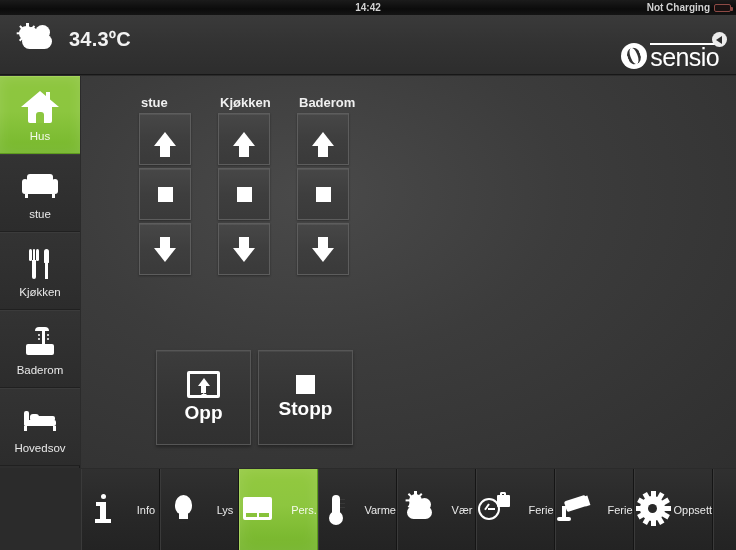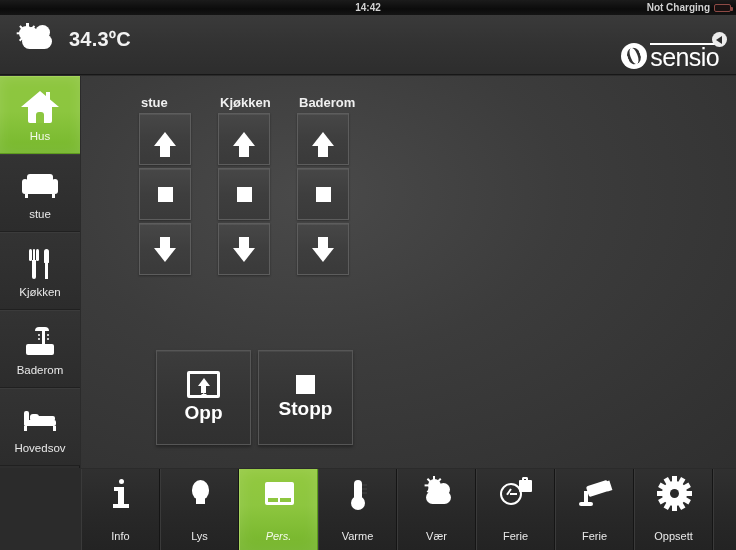--- a/index.html
+++ b/index.html
@@ -214,27 +214,26 @@
   
   .botnav {
     position:absolute; left:81px; top:469px; width:655px; height:81px;
     background:#1e1e1e; display:flex;
   }
   .tab {
     position:relative; width:79px; height:81px; flex:none;
     background:linear-gradient(#303030,#282828 55%,#232323);
     border-right:1px solid #151515;
     border-left:1px solid #3a3a3a;
-    display:flex; flex-direction:column; align-items:center; justify-content:center; gap:17px;
+    display:flex; flex-direction:row; align-items:center; justify-content:center; gap:17px;
   }
   .tab.active {
     background:linear-gradient(#93c93f 0%, #8dc63f 45%, #74b42a 100%);
     border-left:1px solid #a8d65f; border-right:1px solid #5d9a1c;
     box-shadow:inset 0 0 16px rgba(255,255,255,.12);
-    font-style:italic;
   }
   .tab-label { font-size:11px; color:#eaeaea; }
   .tab.active .tab-label { color:#f4faea; }
   .tab-ico { width:34px; height:36px; position:relative; }
 
   
   .ic-info .dot { position:absolute; left:15px; top:2px; width:5px; height:5px; background:#fff; border-radius:50%; }
   .ic-info .stem { position:absolute; left:14px; top:10px; width:6px; height:20px; background:#fff; }
   .ic-info .base { position:absolute; left:9px; top:27px; width:16px; height:4px; background:#fff; }
   .ic-info .topl { position:absolute; left:10px; top:10px; width:10px; height:4px; background:#fff; }

